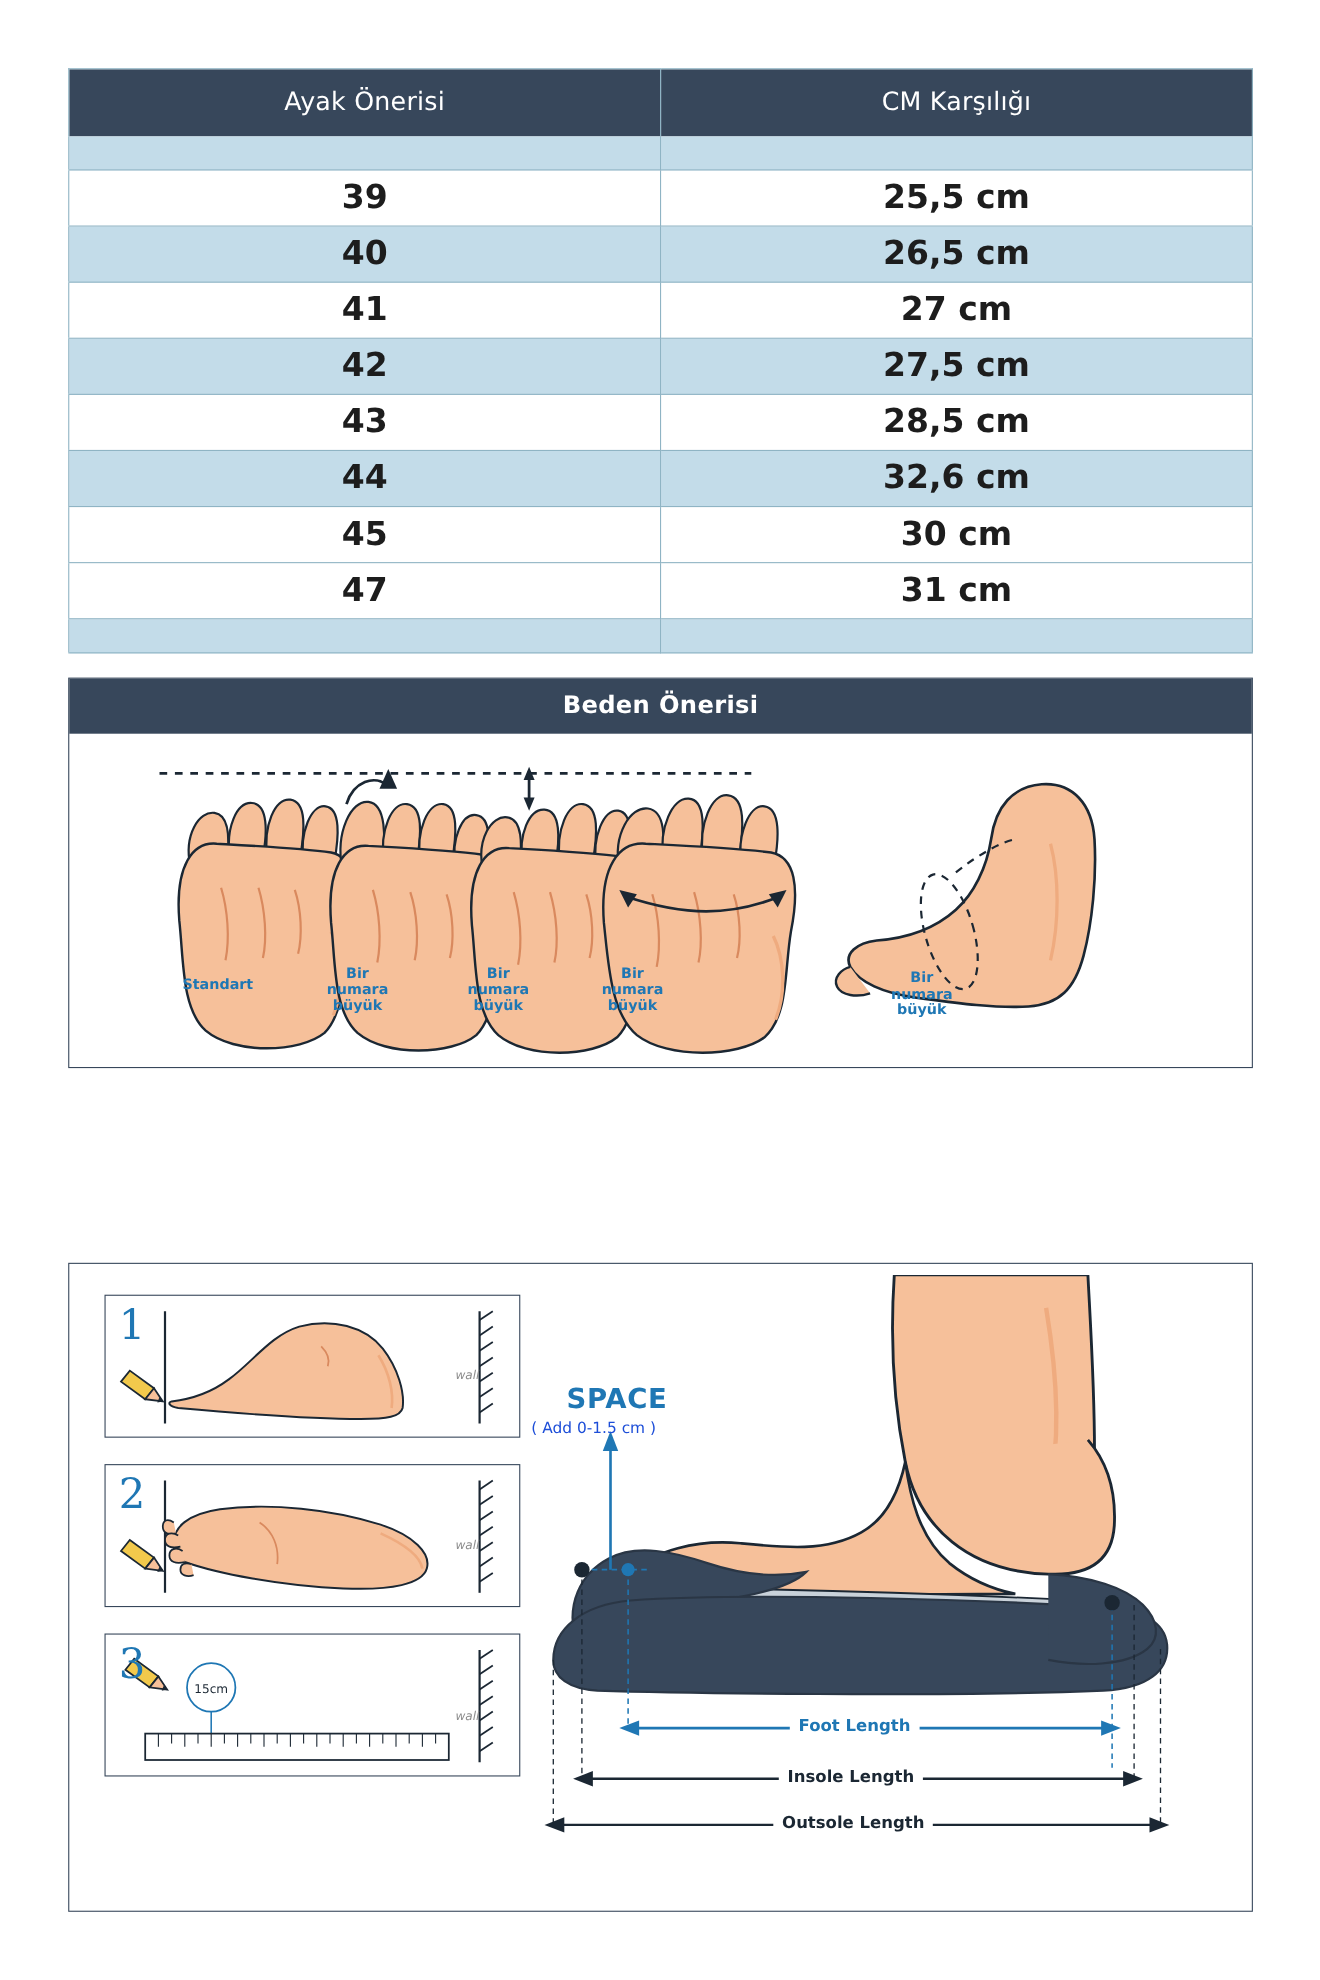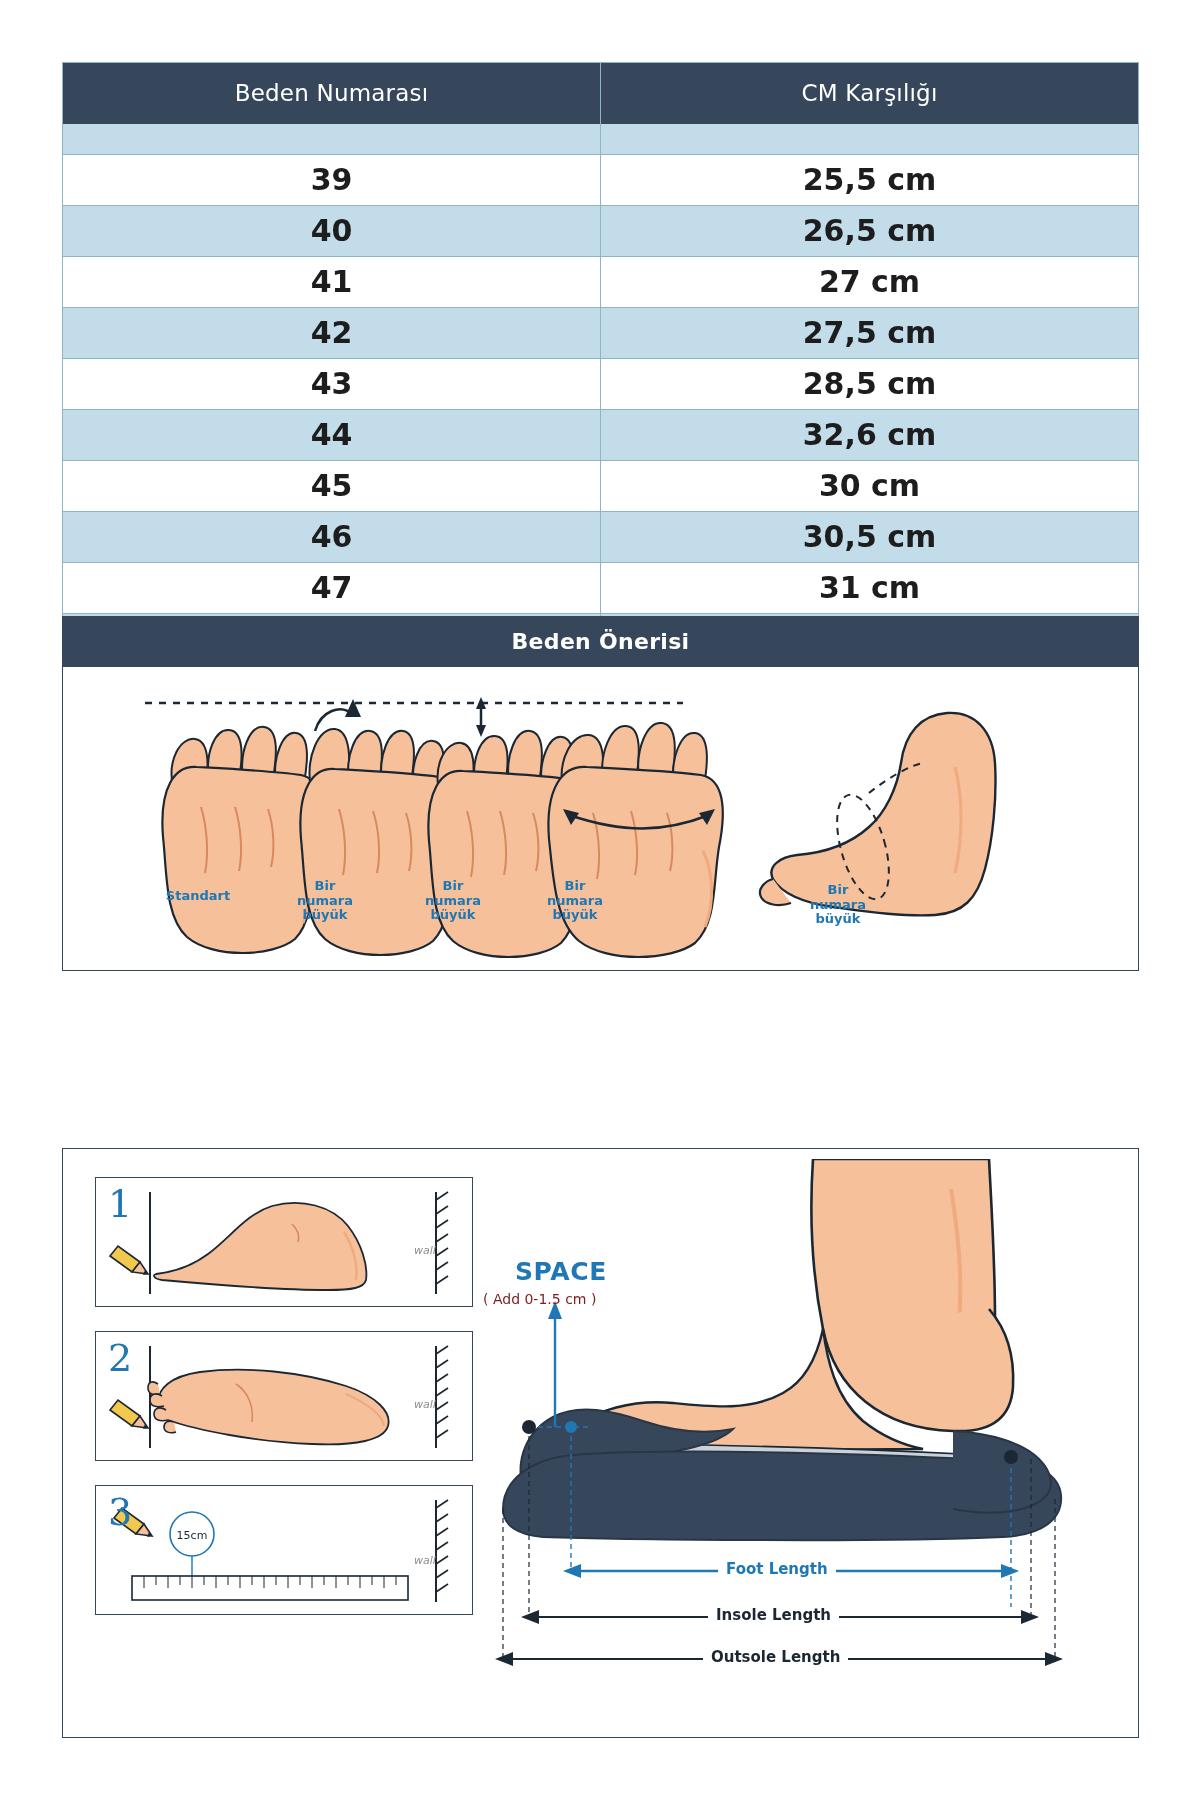--- a/index.html
+++ b/index.html
@@ -130,21 +130,21 @@
   .space-title {
     position: absolute;
     color: #1f77b4;
     font-weight: bold;
     font-size: 25px;
     letter-spacing: 0.6px;
     text-align: center;
   }
   .space-sub {
     position: absolute;
-    color: #7f1d1d;
+    color: #1d4ed8;
     font-size: 14px;
   }
   .dim-label {
     position: absolute;
     font-size: 15px;
     font-weight: bold;
     color: #1b2733;
     background: #ffffff;
     padding: 0 8px;
   }
@@ -152,21 +152,21 @@
   svg { display: block; }
 </style>
 </head>
 <body>
 
 <div class="page">
 
   <table class="size-table">
     <thead>
       <tr>
-        <th class="left-col">Beden Numarası</th>
+        <th class="left-col">Ayak Önerisi</th>
         <th>CM Karşılığı</th>
       </tr>
     </thead>
     <tbody>
       <tr class="spacer">
         <td></td>
         <td></td>
       </tr>
       <tr class="plain">
         <td>39</td>
@@ -188,24 +188,20 @@
         <td>43</td>
         <td>28,5 cm</td>
       </tr>
       <tr class="alt">
         <td>44</td>
         <td>32,6 cm</td>
       </tr>
       <tr class="plain">
         <td>45</td>
         <td>30 cm</td>
-      </tr>
-      <tr class="alt">
-        <td>46</td>
-        <td>30,5 cm</td>
       </tr>
       <tr class="plain">
         <td>47</td>
         <td>31 cm</td>
       </tr>
       <tr class="spacer">
         <td></td>
         <td></td>
       </tr>
     </tbody>

